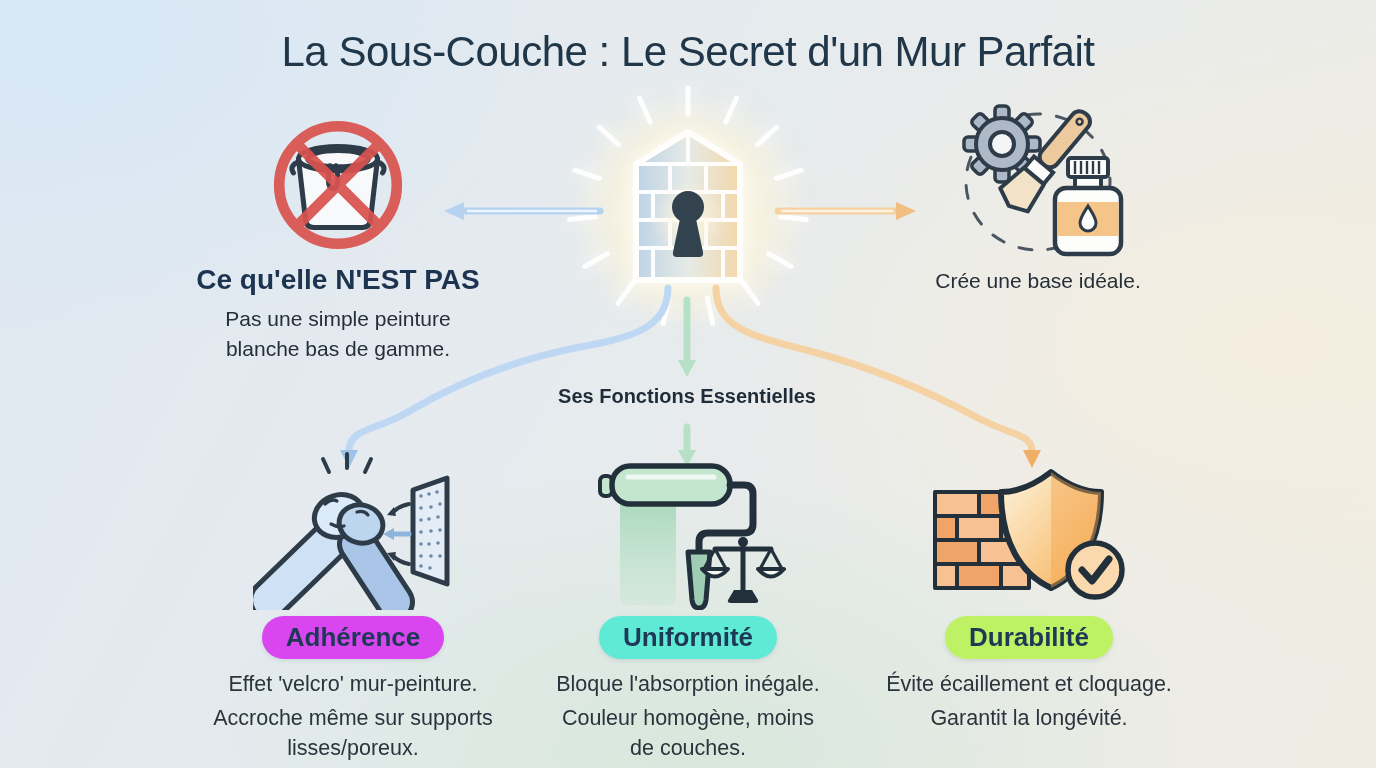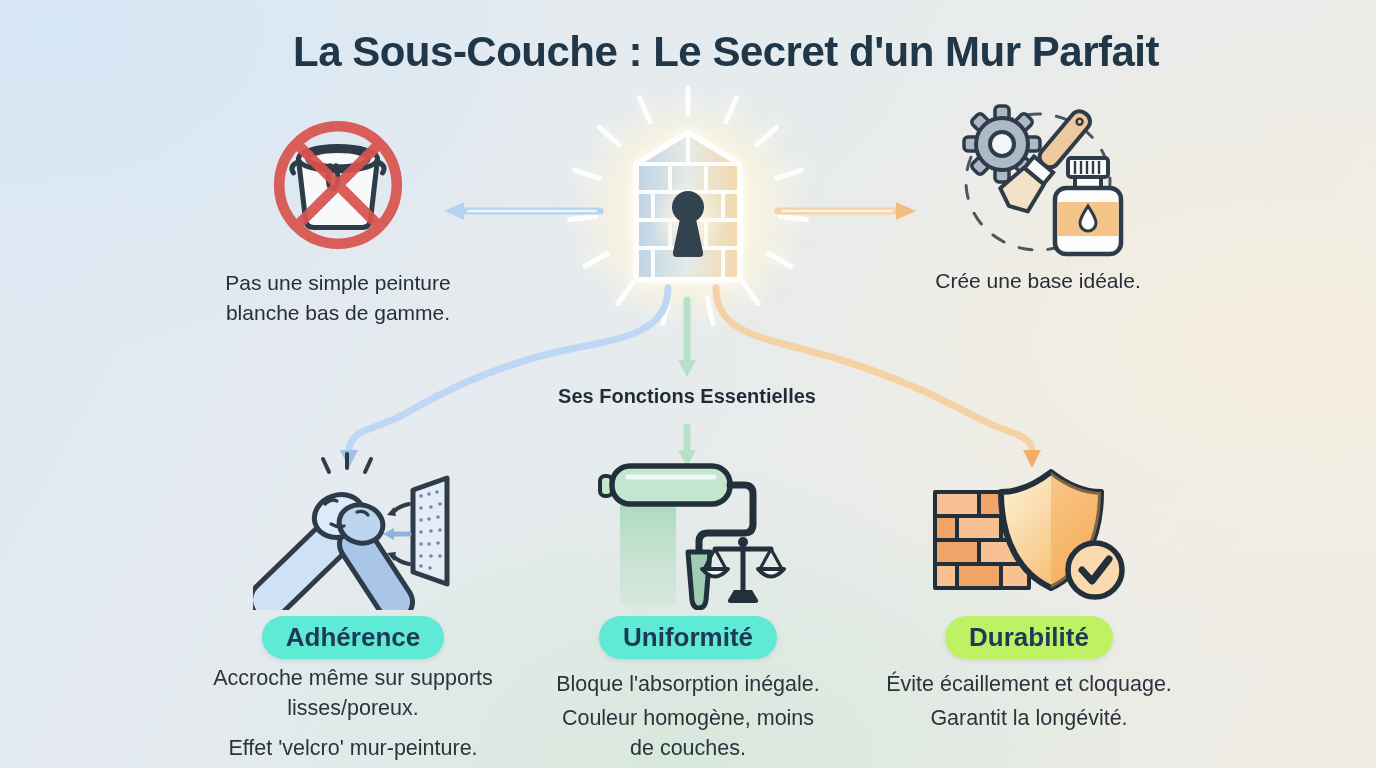--- a/index.html
+++ b/index.html
@@ -8,38 +8,38 @@
     font-family:"Liberation Sans","DejaVu Sans",sans-serif;
     background:
       radial-gradient(900px 520px at 93% 45%, rgba(245,238,223,.95), rgba(245,238,223,0) 62%),
       radial-gradient(760px 430px at 50% 98%, rgba(213,231,218,.85), rgba(213,231,218,0) 66%),
       radial-gradient(820px 520px at 4% 4%, rgba(214,231,246,.95), rgba(214,231,246,0) 62%),
       linear-gradient(118deg,#dfe8f1 0%,#e6ebee 45%,#efece3 100%);
   }
   .abs{position:absolute;}
   .ctr{transform:translateX(-50%);text-align:center;}
   .title{
-    top:28px;left:50%;font-size:42px;font-weight:700;letter-spacing:-.5px;
-    color:#203649;white-space:nowrap;margin-left:38px;
+    top:28px;left:50%;font-size:42px;font-weight:400;letter-spacing:-.5px;
+    color:#203649;white-space:nowrap;
   }
   .sec-head{font-size:28px;font-weight:700;color:#1d3450;white-space:nowrap;}
   .sec-body{font-size:21px;color:#262f39;line-height:1.42;white-space:pre-line;}
   .fn-head{top:385px;left:687px;font-size:20px;font-weight:700;color:#1f2c38;white-space:nowrap;}
   .glow{
     top:58px;left:532px;width:315px;height:305px;border-radius:50%;
     background:radial-gradient(closest-side, rgba(255,253,243,.97) 0%, rgba(255,247,221,.55) 48%, rgba(255,247,221,0) 76%);
   }
   .wall-svg{filter:drop-shadow(0 0 9px rgba(255,255,255,.95)) drop-shadow(0 0 20px rgba(255,240,200,.55));}
   .func-col{width:380px;text-align:center;}
   .badge{
     display:inline-block;margin-top:6px;padding:6px 24px;border-radius:24px;
     font-size:26px;font-weight:700;color:#1d3956;
     box-shadow:0 2px 4px rgba(60,80,110,.12);
   }
-  .badge-blue{background:#5eead4;}
+  .badge-blue{background:#d946ef;}
   .badge-green{background:#5eead4;}
   .badge-orange{background:#bef264;}
   .desc{font-size:21.5px;color:#2b333c;line-height:1.4;margin:10px 0 0 0;white-space:pre-line;}
   .arrow-layer{top:0;left:0;pointer-events:none;}
   svg{display:block;}
 </style>
 </head>
 <body>
 
 <div class="abs ctr title">La Sous-Couche : Le Secret d'un Mur Parfait</div>
@@ -136,20 +136,21 @@
       <path d="M67 57 q-3 16 0 21 q5 4 7 -2 q2 -7 -1 -19"></path>
       <path d="M34 54 q-7 4 -3 10"></path>
         <path d="M116 54 q7 4 3 10"></path>
     </g>
     <g stroke="#d9534f" stroke-width="10.5" stroke-linecap="round" fill="none" opacity="0.93">
       <circle cx="75" cy="76" r="58"></circle>
       <line x1="35" y1="36" x2="115" y2="116"></line>
       <line x1="115" y1="36" x2="35" y2="116"></line>
     </g>
   </svg>
+  <div class="sec-head" style="margin-top:4px">Ce qu'elle N'EST PAS</div>
   <div class="sec-body" style="margin-top:8px">Pas une simple peinture
 blanche bas de gamme.</div>
 </div>
 
 <div class="abs func-col" style="left:858px;top:100px;width:360px">
   <svg width="200" height="162" viewBox="0 0 200 162" style="margin:0 auto">
     <ellipse cx="100" cy="82" rx="72" ry="68" fill="none" stroke="#2e3c49" stroke-width="3" stroke-dasharray="13 16" stroke-linecap="round" opacity="0.85"></ellipse>
     <g transform="translate(64,44)">
       <g fill="#adb9c6" stroke="#2e3c49" stroke-width="3.5">
         <rect x="-7" y="-38" width="14" height="15" rx="4"></rect>
@@ -236,23 +237,23 @@
       <ellipse cx="86" cy="64" rx="25" ry="21" fill="#dcebf9" stroke="#2e3c49" stroke-width="5" transform="rotate(-18 86 64)"></ellipse>
       <ellipse cx="108" cy="72" rx="22" ry="19" fill="#bdd6ef" stroke="#2e3c49" stroke-width="5" transform="rotate(14 108 72)"></ellipse>
       <g fill="none" stroke="#2e3c49" stroke-width="3.2" stroke-linecap="round">
         <path d="M72 52 q6 -6 12 -3"></path>
           <path d="M78 72 q7 4 13 2"></path>
           <path d="M104 60 q7 -2 11 3"></path>
       </g>
     </g>
   </svg>
   <span class="badge badge-blue">Adhérence</span>
+  <p class="desc">Effet 'velcro' mur-peinture.</p>
   <p class="desc" style="margin-top:4px">Accroche même sur supports
 lisses/poreux.</p>
-  <p class="desc">Effet 'velcro' mur-peinture.</p>
 </div>
 
 <div class="abs func-col" style="left:498px;top:452px">
   <svg width="200" height="158" viewBox="0 0 200 158" style="margin:0 auto">
     <defs>
       <linearGradient id="stripeGrad" x1="0" y1="0" x2="0" y2="1">
         <stop offset="0" stop-color="#9ed4b2" stop-opacity="0.85"></stop>
           <stop offset="1" stop-color="#bfe4cc" stop-opacity="0.35"></stop>
       </linearGradient>
     </defs>

